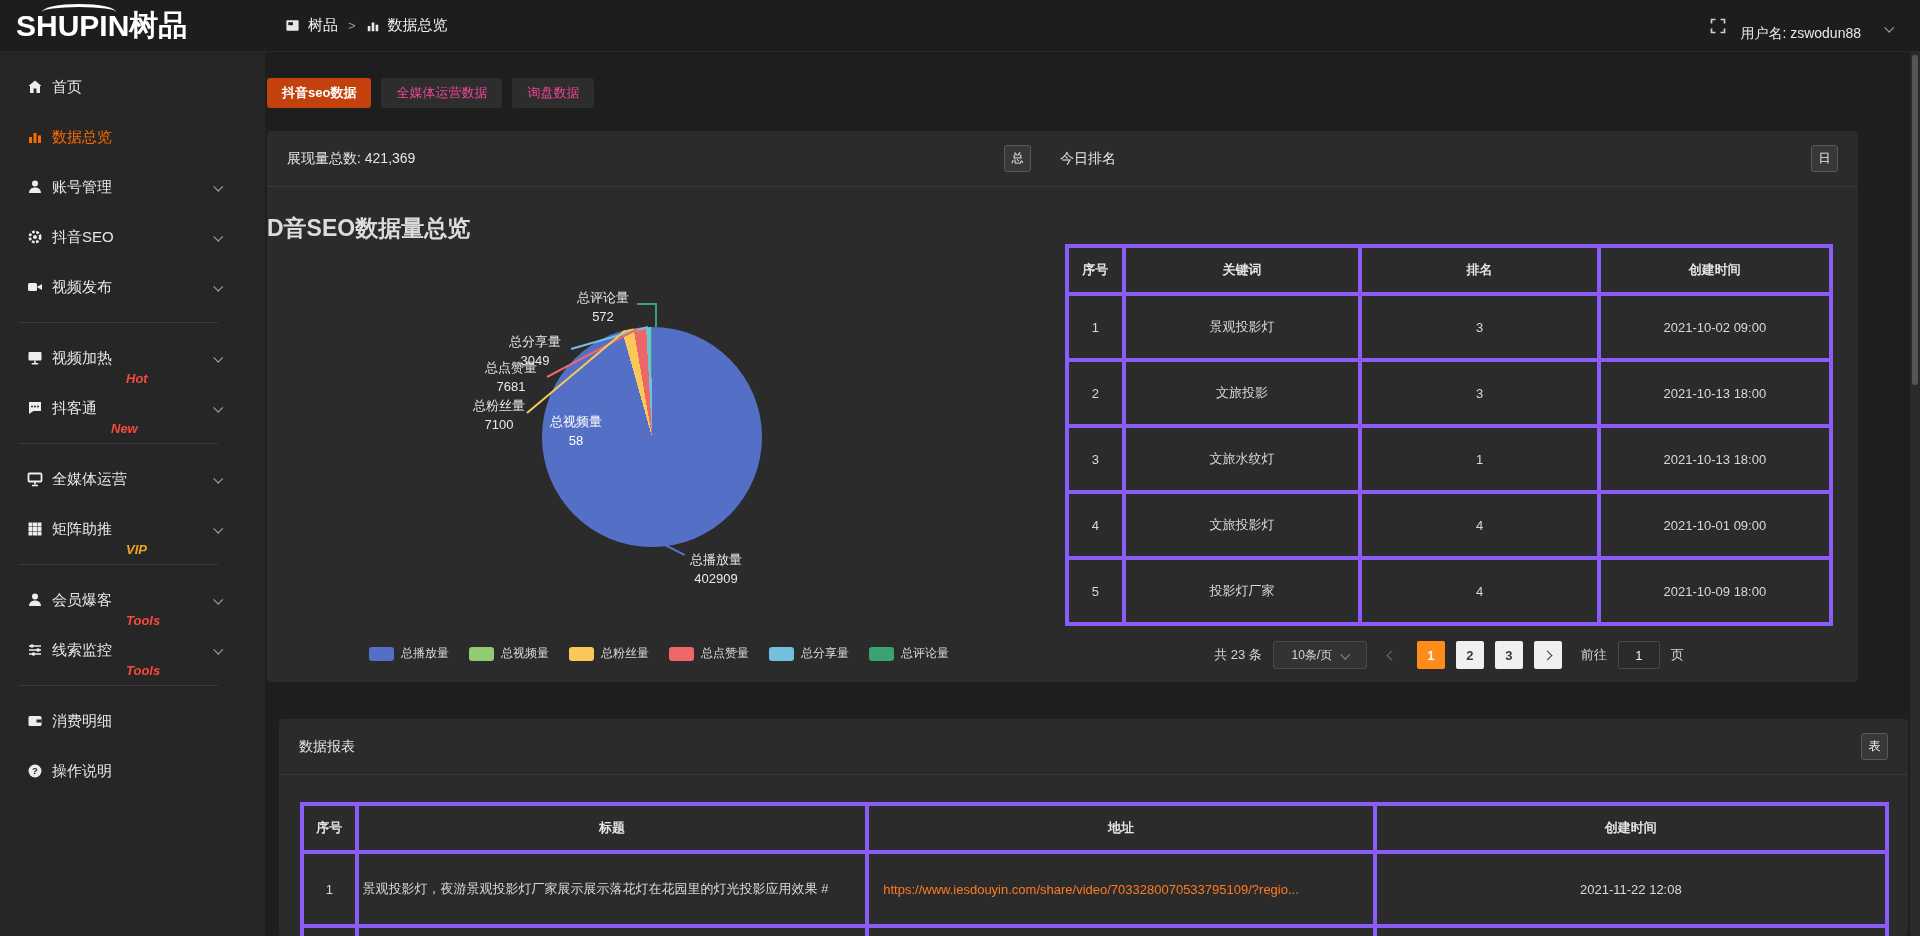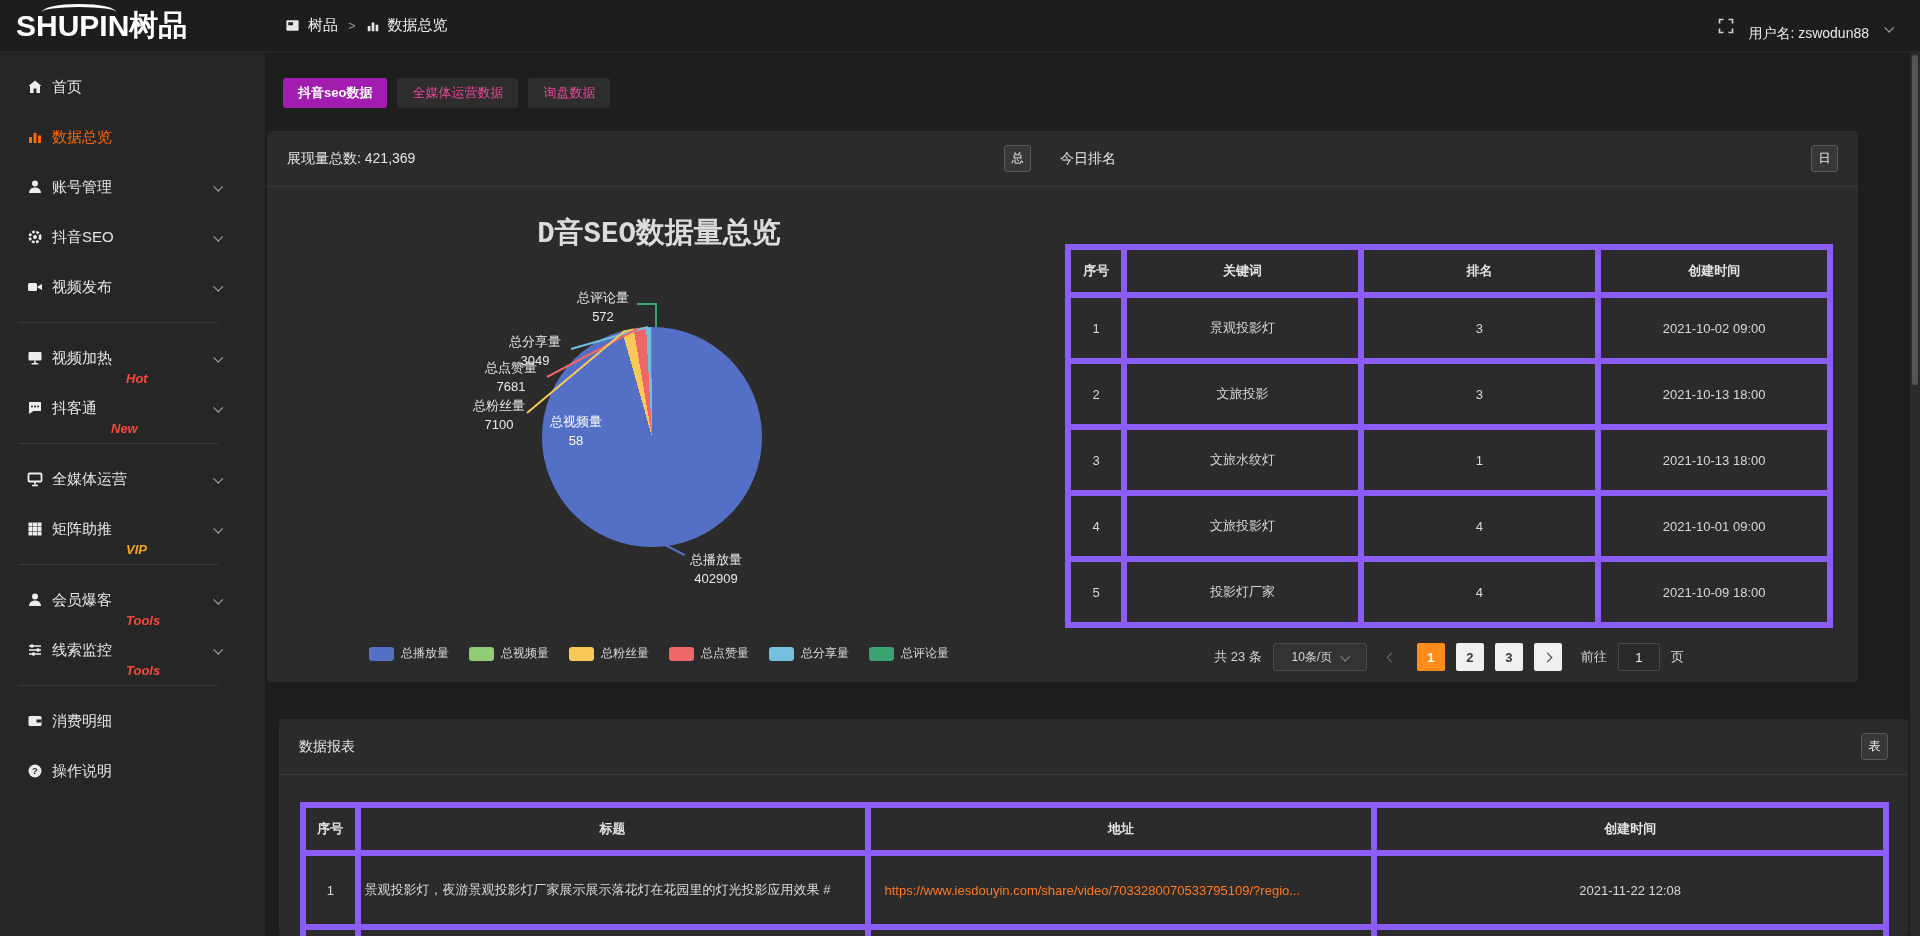--- a/index.html
+++ b/index.html
@@ -24,47 +24,47 @@
   .side-item .s-icon { width:16px; height:16px; margin-right:9px; flex:0 0 16px; }
   .side-item .chev { margin-left:auto; margin-right:44px; }
   .side-item.active { color:#ff6a00; }
   .badge { font-size:13px; font-weight:700; font-style:italic; margin-left:14px;margin-top:40px; }
   .side-divider { height:1px; background:#3a3a3a; margin:10px 18px 10px 18px; width:200px; }
 
   
   .main { position:absolute; left:265px; top:52px; width:1655px; height:884px; background:#1e1e1e; }
   .tabs { display:flex; gap:10px; margin:26px 0 0 2px; }
   .tab { height:30px; padding:0 15px; display:flex; align-items:center; font-size:13px; background:#2d2d2d; color:#ec4899; border-radius:3px; cursor:pointer; }
-  .tab.active { background:#a21caf; color:#fff; font-weight:700;margin-left:16px; }
+  .tab.active { background:#c2410c; color:#fff; font-weight:700; }
 
   .panel { position:absolute; background:#2b2b2b; border-radius:4px; }
   .panel-header { height:56px; display:flex; align-items:center; padding:0 20px; border-bottom:1px solid #3a3a3a; font-size:14px; color:#e5e5e5; }
   .corner-btn { margin-left:auto; width:27px; height:27px; background:#383838; border:1px solid #5a5a5a; border-radius:3px; color:#f0f0f0; font-size:12px; display:flex; align-items:center; justify-content:center; cursor:pointer; }
 
   .panel-chart  { left:2px;    top:79px;  width:784px;  height:551px; }
   .panel-rank   { left:775px;  top:79px;  width:818px;  height:551px; }
   .panel-report { left:14px;    top:667px; width:1629px; height:217px; overflow:hidden; }
 
   
   .chart-area { position:absolute; left:0; top:56px; right:0; bottom:0; }
-  .chart-title { position:absolute; top:26px; width:100%; text-align:center; font-size:29px; font-weight:600; color:#dcdcdc;font-family:Liberation Mono, monospace; }
+  .chart-title { position:absolute; top:26px; width:100%; text-align:left; font-size:23px; font-weight:600; color:#dcdcdc; }
   #pie { position:absolute; left:275px; top:140px; width:220px; height:220px; border-radius:50%; }
   .pl { position:absolute; font-size:13px; color:#e8e8e8; text-align:center; line-height:1.45; }
   .pl-video { color:#fff; }
   .pline { position:absolute; height:2px; transform-origin:left center; }
   .pelbow-h { position:absolute; height:2px; }
   .pelbow-v { position:absolute; width:2px; }
   .legend { position:absolute; bottom:20px; width:100%; display:flex; justify-content:center; gap:20px; }
   .legend-item { display:flex; align-items:center; gap:7px; cursor:pointer; }
   .legend-swatch { width:25px; height:14px; border-radius:3px; }
   .legend-label { font-size:12px; color:#dcdcdc; }
 
   
   table { border-collapse:collapse; width:100%; table-layout:fixed; }
-  th,td { border:6px solid #8b5cf6; font-size:13px; color:#d9d9d9; text-align:center; font-weight:400; }
+  th,td { border:4px solid #8b5cf6; font-size:13px; color:#d9d9d9; text-align:center; font-weight:400; }
   th { color:#e4e4e4; font-weight:600; height:48px; }
   .rank-wrap { margin:57px 25px 0 25px; }
   .rank-wrap td { height:66px; }
   .c-idx { width:7.4%; } .c-kw { width:31%; } .c-rank { width:31.2%; } .c-time { width:30.4%; }
 
   .report-wrap { margin:27px 19px 0 21px; }
   .report-wrap td { height:74px; }
   .r-idx { width:3.4%; } .r-title { width:31.8%; } .r-url { width:31.6%; } .r-time { width:31.9%; }
   td.title-cell { text-align:left; padding:0 4px; white-space:nowrap; overflow:hidden; }
   td.url-cell { text-align:left; padding:0 14px; white-space:nowrap; overflow:hidden; }
@@ -113,21 +113,21 @@
         </svg>
     </span>
     <span>数据总览</span>
   </div>
   <div class="topbar-right">
     <span style="cursor:pointer">
       <svg width="16" height="16" viewBox="0 0 16 16" fill="none" stroke="#cfcfcf" stroke-width="1.7">
           <path d="M1.5 5.5v-4h4M10.5 1.5h4v4M14.5 10.5v4h-4M5.5 14.5h-4v-4"></path>
         </svg>
     </span>
-    <span style="cursor:pointer; display:flex; align-items:flex-start; gap:16px;margin-top:16px;">
+    <span style="cursor:pointer; display:flex; align-items:flex-start; gap:24px;margin-top:16px;">
       <span>用户名: zswodun88</span>
       <span class="caret"></span>
     </span>
   </div>
 </div>
 
 <div class="sidebar">
 
   <div class="side-item">
     <svg class="s-icon" viewBox="0 0 16 16" fill="#ededed">

